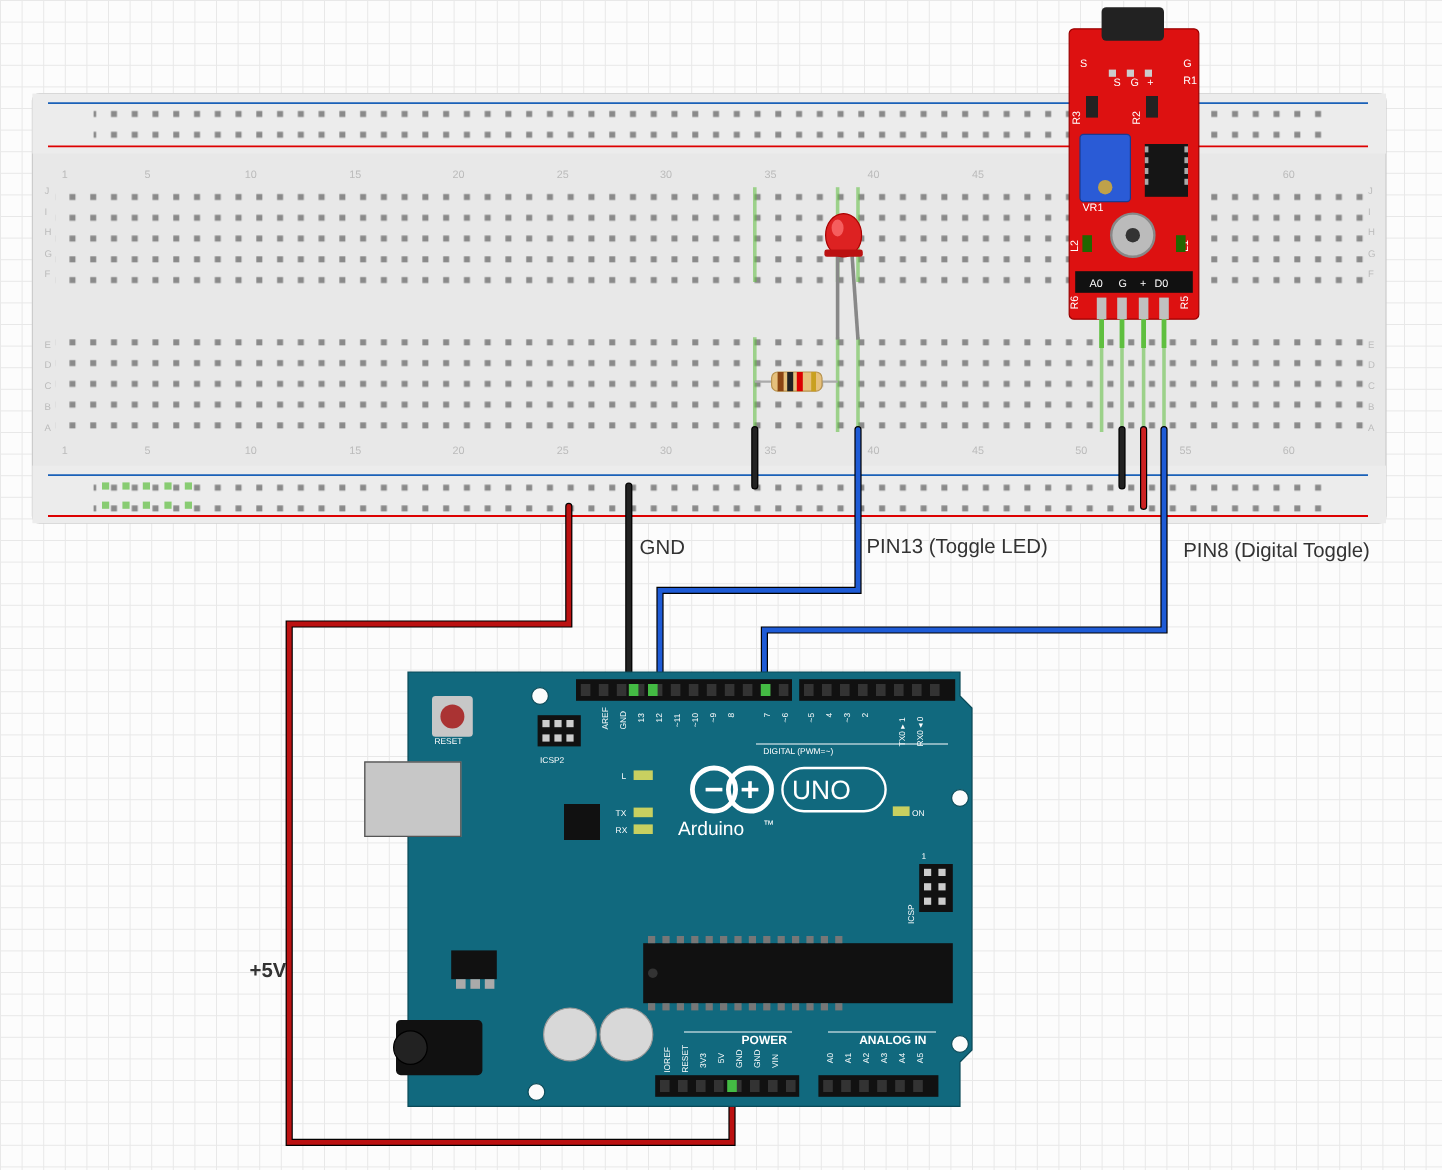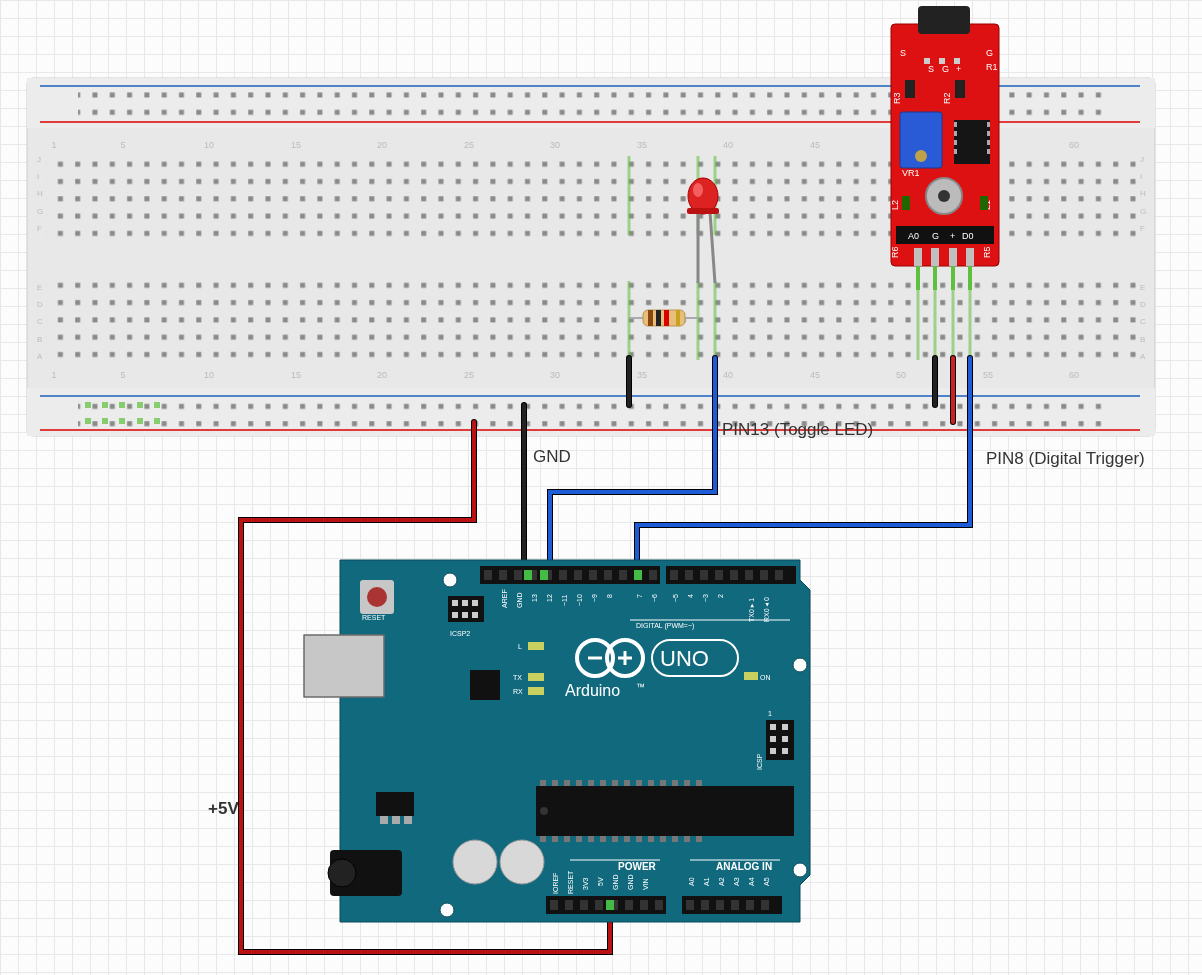--- a/index.html
+++ b/index.html
@@ -530,15 +530,15 @@
     </g>
 
     <circle cx="450" cy="580" r="7" fill="#fcfcfc" stroke="#0a4a58"></circle>
     <circle cx="800" cy="665" r="7" fill="#fcfcfc" stroke="#0a4a58"></circle>
     <circle cx="800" cy="870" r="7" fill="#fcfcfc" stroke="#0a4a58"></circle>
     <circle cx="447" cy="910" r="7" fill="#fcfcfc" stroke="#0a4a58"></circle>
   </g>
 </svg>
 
 <div class="wire-label" style="left:533px; top:447px;">GND</div>
-<div class="wire-label" style="left:722px; top:420px;">PIN13 (Toggle LED)</div>
-<div class="wire-label" style="left:986px; top:449px;">PIN8 (Digital Trigger)</div>
+<div class="wire-label" style="left:722px; top:446px;">PIN13 (Toggle LED)</div>
+<div class="wire-label" style="left:986px; top:449px;">PIN8 (Digital Toggle)</div>
 <div class="wire-label" style="left:208px; top:799px;font-weight:bold;">+5V</div>
 
 </body></html>

